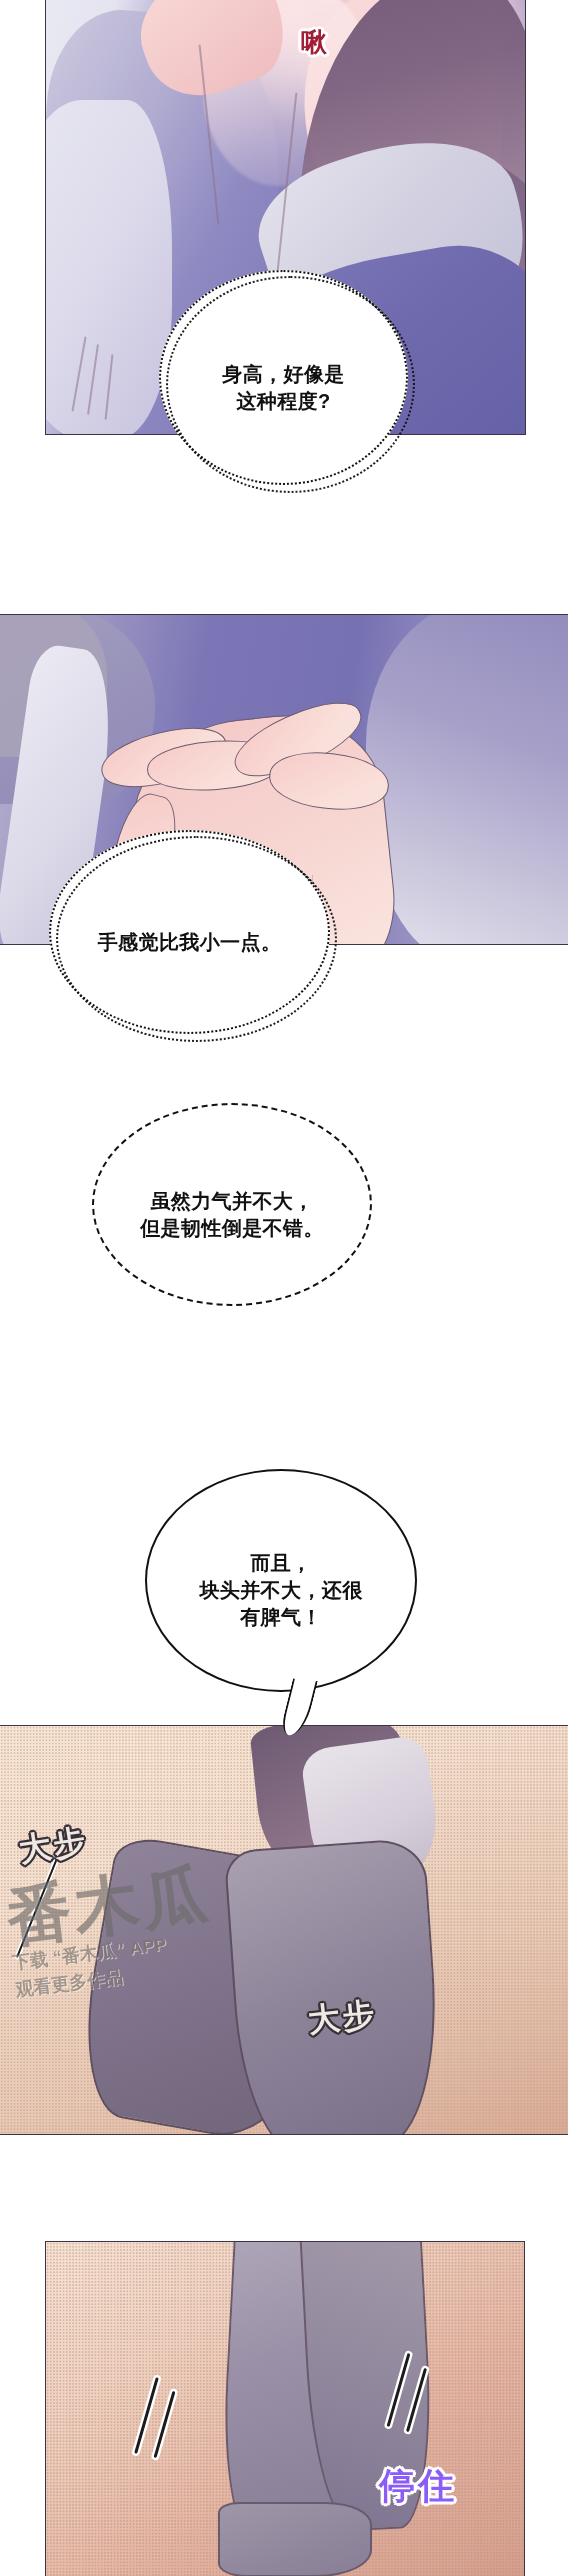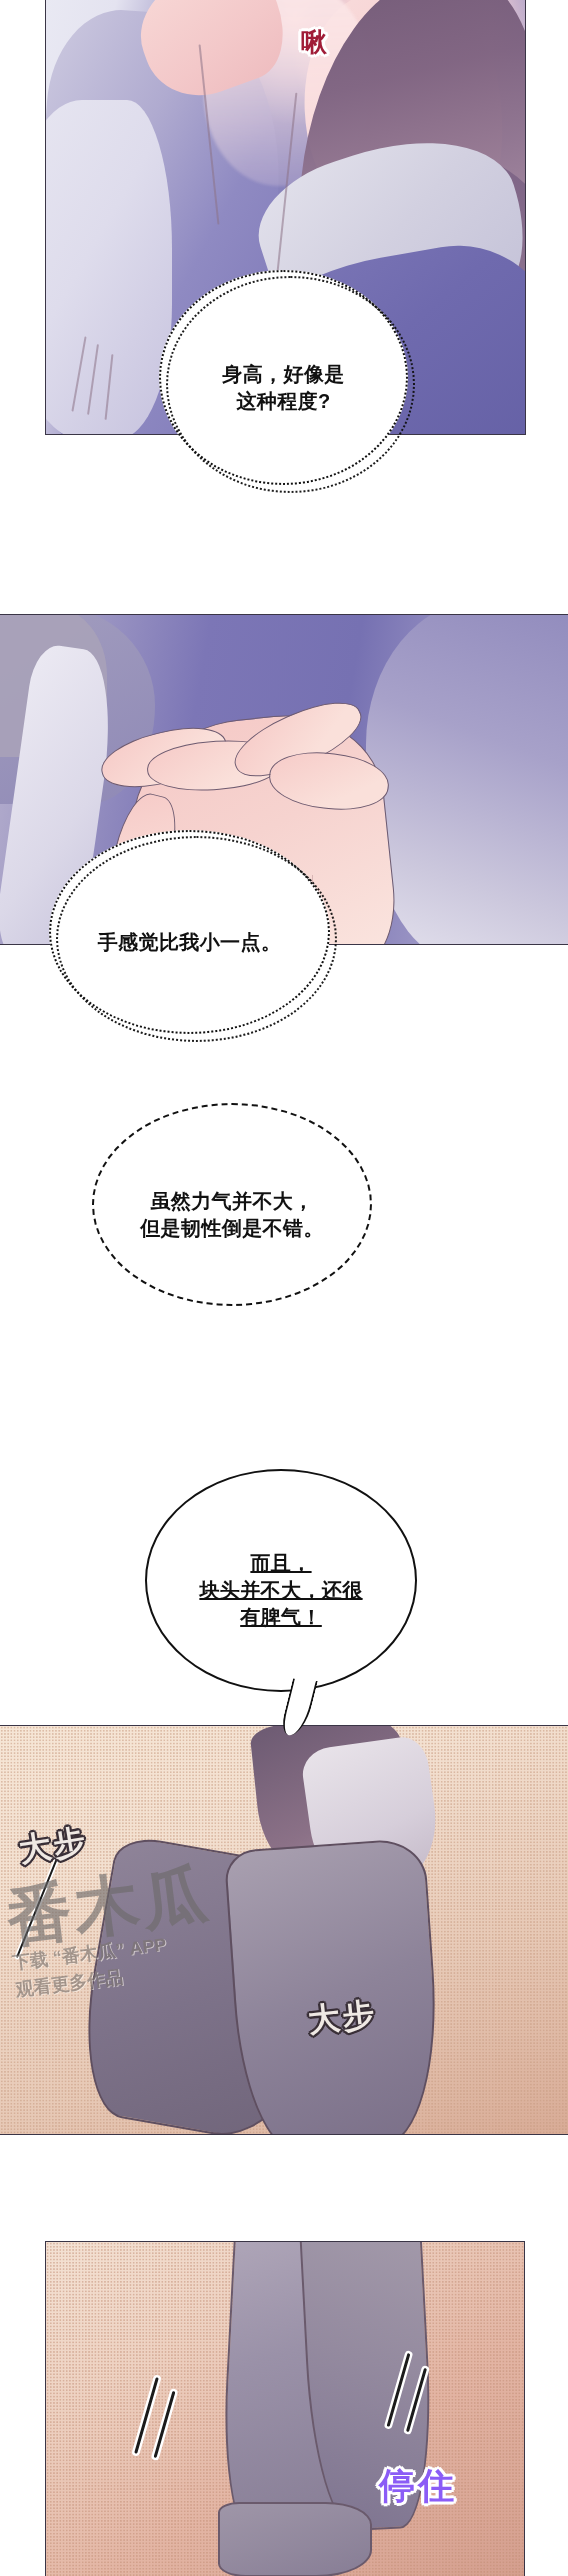--- a/index.html
+++ b/index.html
@@ -123,21 +123,21 @@
   .b-dot{background:#fff;}
   .b-dot::before,.b-dot::after{content:"";position:absolute;border-radius:50%;
     border:2.4px dotted #111;pointer-events:none;}
   .b-dot::before{inset:0;}
   .b-dot::after{inset:6.3px -7px -8px 7px;border-width:2.4px;opacity:.95;}
 
   
   .b-dash{border:2.4px dashed #111;background:#fff;}
 
   
-  .b-solid{border:2.4px solid #111;background:#fff;text-decoration:underline;}
+  .b-solid{border:2.4px solid #111;background:#fff;}
   .b-solid .tail{position:absolute;left:52%;bottom:-46px;width:20.5px;height:57px;
     background:#fff;border-left:2.4px solid #111;border-right:2.4px solid #111;
     border-radius:0 0 60% 40%;transform:rotate(6deg) skewX(-8deg);}
 
   #bubble1{left:159px;top:270px;width:249px;height:215px;font-size:20px;z-index:6;}
   #bubble2{left:49px;top:830px;width:281px;height:204px;font-size:20px;z-index:6;}
   #bubble3{left:92px;top:1103px;width:276px;height:199px;font-size:20px;z-index:6;}
   #bubble4{left:145px;top:1469px;width:268px;height:219px;font-size:20px;z-index:6;}
 
   

